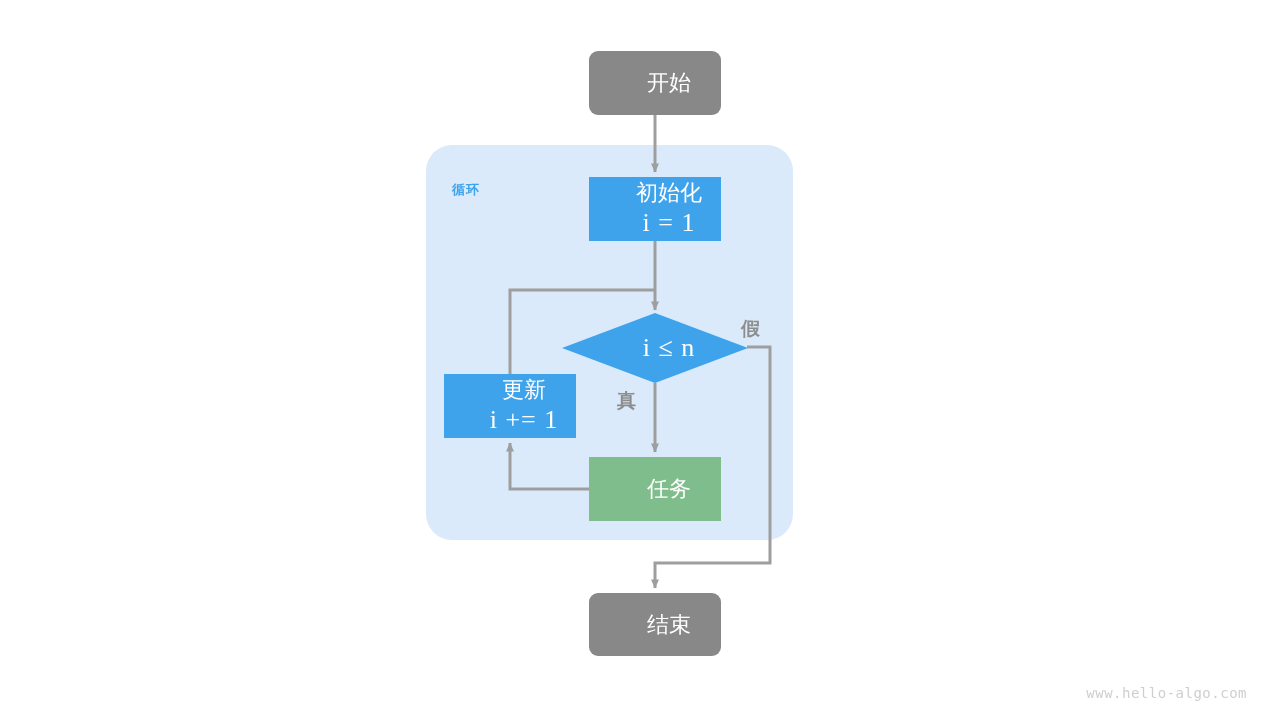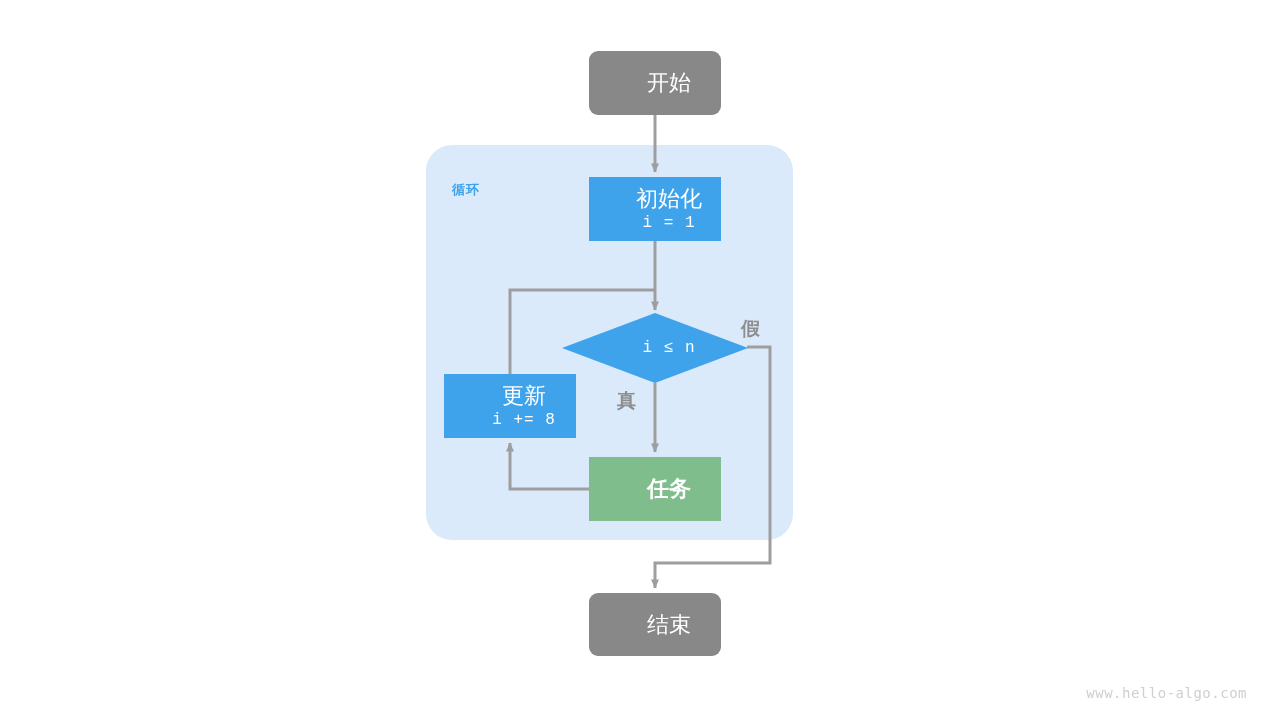--- a/index.html
+++ b/index.html
@@ -30,22 +30,22 @@
     text-align: center;
     pointer-events: none;
     line-height: 1.25;
     padding-left: 14px;
   }
   .cjk {
     font-family: "Liberation Sans", "DejaVu Sans", sans-serif;
     font-size: 22px;
   }
   .mono {
-    font-family: Liberation Mono, monospace;
-    font-size: 16px;
+    font-family: Liberation Serif, serif;
+    font-size: 26px;
     letter-spacing: 1px;
   }
   
   #start-node {
     left: 589px; top: 51px; width: 132px; height: 64px;
   }
   
   #end-node {
     left: 589px; top: 593px; width: 132px; height: 63px;
   }
@@ -56,21 +56,21 @@
   
   #cond-node {
     left: 562px; top: 313px; width: 186px; height: 70px; justify-content: center;
   }
   
   #update-node {
     left: 444px; top: 374px; width: 132px; height: 64px; text-align: right;
   }
   
   #task-node {
-    left: 589px; top: 457px; width: 132px; height: 64px; font-weight: bold;
+    left: 589px; top: 457px; width: 132px; height: 64px;
   }
   
   #loop-title {
     position: absolute;
     left: 452px; top: 169px;
     font-size: 13px;
     font-weight: bold;
     color: #3fa3ec;
     font-family: "Liberation Sans", "DejaVu Sans", sans-serif;
     letter-spacing: 1px;
@@ -143,21 +143,21 @@
   <span class="cjk">初始化</span>
   <span class="mono">i = 1</span>
 </div>
 
 <div class="node-label" id="cond-node">
   <span class="mono">i ≤ n</span>
 </div>
 
 <div class="node-label" id="update-node">
   <span class="cjk">更新</span>
-  <span class="mono">i += 8</span>
+  <span class="mono">i += 1</span>
 </div>
 
 <div class="node-label" id="task-node">
   <span class="cjk">任务</span>
 </div>
 
 <div class="node-label" id="end-node">
   <span class="cjk">结束</span>
 </div>
 

